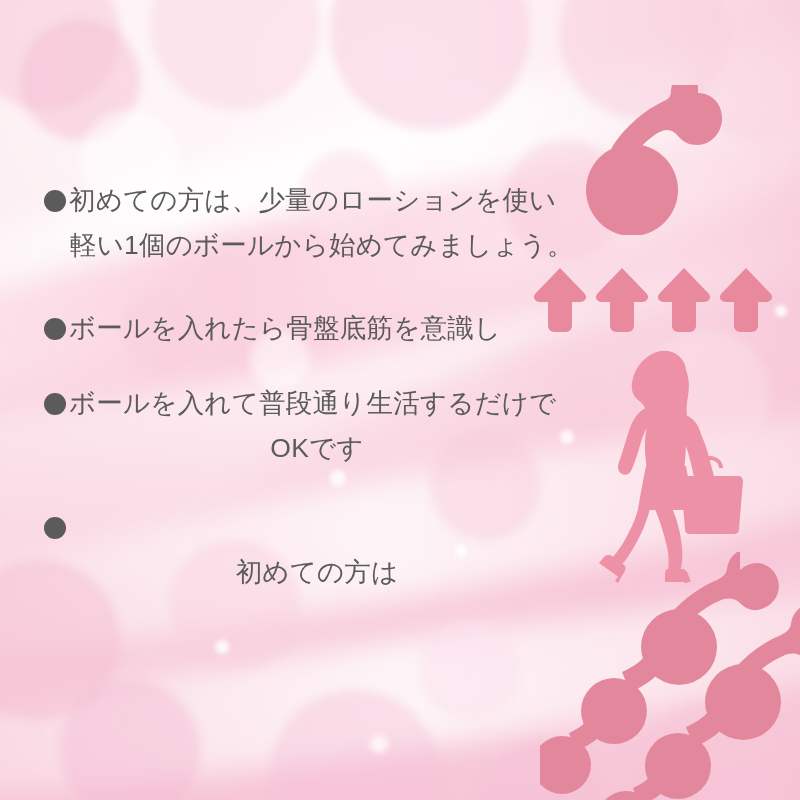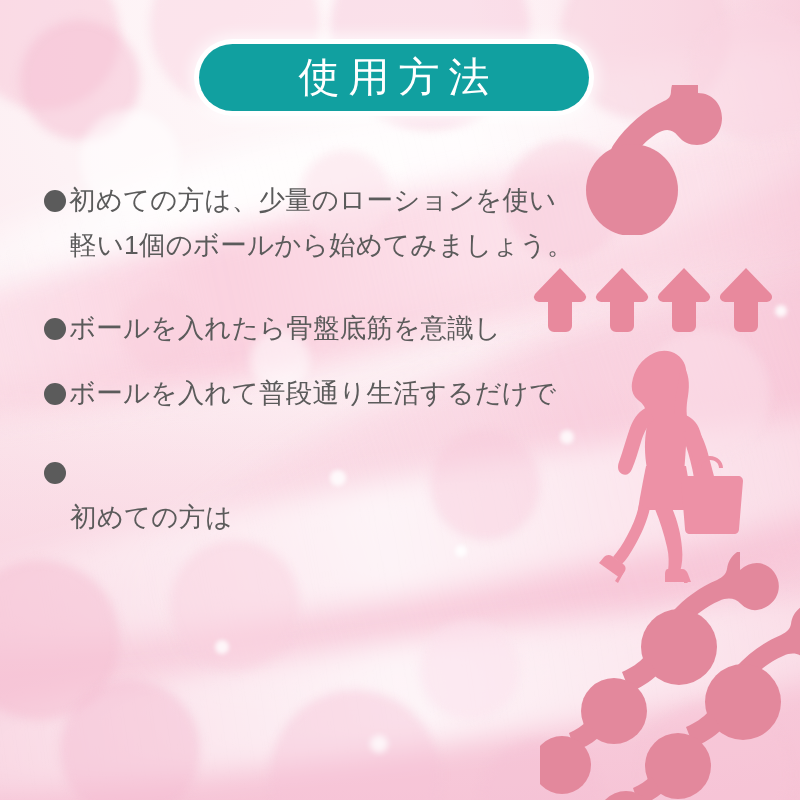--- a/index.html
+++ b/index.html
@@ -120,34 +120,34 @@
     margin-bottom: 38px;
   }
   .bullet:last-child { margin-bottom: 0; }
   .bullet-line {
     color: #5b5b5b;
     font-size: 26.5px;
     line-height: 45px;
     white-space: nowrap;
     letter-spacing: 0.2px;
   }
-  .bullet-line.indent { padding-left: 26px; }
+  .bullet-line.indent { padding-left: 26px; text-align: center; }
   .bullet-dot {
     display: inline-block;
     width: 22px;
     height: 22px;
     border-radius: 50%;
     background: #5b5b5b;
     vertical-align: -3px;
     margin-right: 3px;
   }
 
   
   .b0 { }
-  .b1 { margin-bottom: 20px; }
+  .b1 { margin-bottom: 30px; }
   .b2 { margin-bottom: 34px; }
 
   
   .gfx { position: absolute; z-index: 4; pointer-events: none; }
   .gfx svg { display: block; }
 </style>
 </head>
 <body>
 
 <div id="canvas">
@@ -284,37 +284,35 @@
           <circle cx="139" cy="95" r="38"></circle>
           <path d="M118 122 c-8 8 -18 14 -28 18 l-8 -20 c9 -4 17 -9 23 -16 z"></path>
           <circle cx="74" cy="159" r="33"></circle>
           <path d="M58 186 c-7 6 -15 10 -23 13 l-6 -18 c7 -3 13 -7 18 -12 z"></path>
           <circle cx="22" cy="213" r="29"></circle>
         </g>
       </g>
     </svg>
   </div>
 
-  <div class="title-badge">
-    <div class="title-text">使用方法</div>
-  </div>
 
   <div class="bullets">
 
     <div class="bullet b0">
       <div class="bullet-line"><span class="bullet-dot"></span><span>初めての方は、少量のローションを使い</span></div>
       <div class="bullet-line indent">軽い1個のボールから始めてみましょう。</div>
     </div>
 
     <div class="bullet b1">
       <div class="bullet-line"><span class="bullet-dot"></span><span>ボールを入れたら骨盤底筋を意識し</span></div>
     </div>
 
     <div class="bullet b2">
       <div class="bullet-line"><span class="bullet-dot"></span><span>ボールを入れて普段通り生活するだけで</span></div>
+      <div class="bullet-line indent">OKです</div>
     </div>
 
     <div class="bullet">
       <div class="bullet-line"><span class="bullet-dot"></span></div>
       <div class="bullet-line indent">初めての方は</div>
     </div>
 
   </div>
 
 </div>

